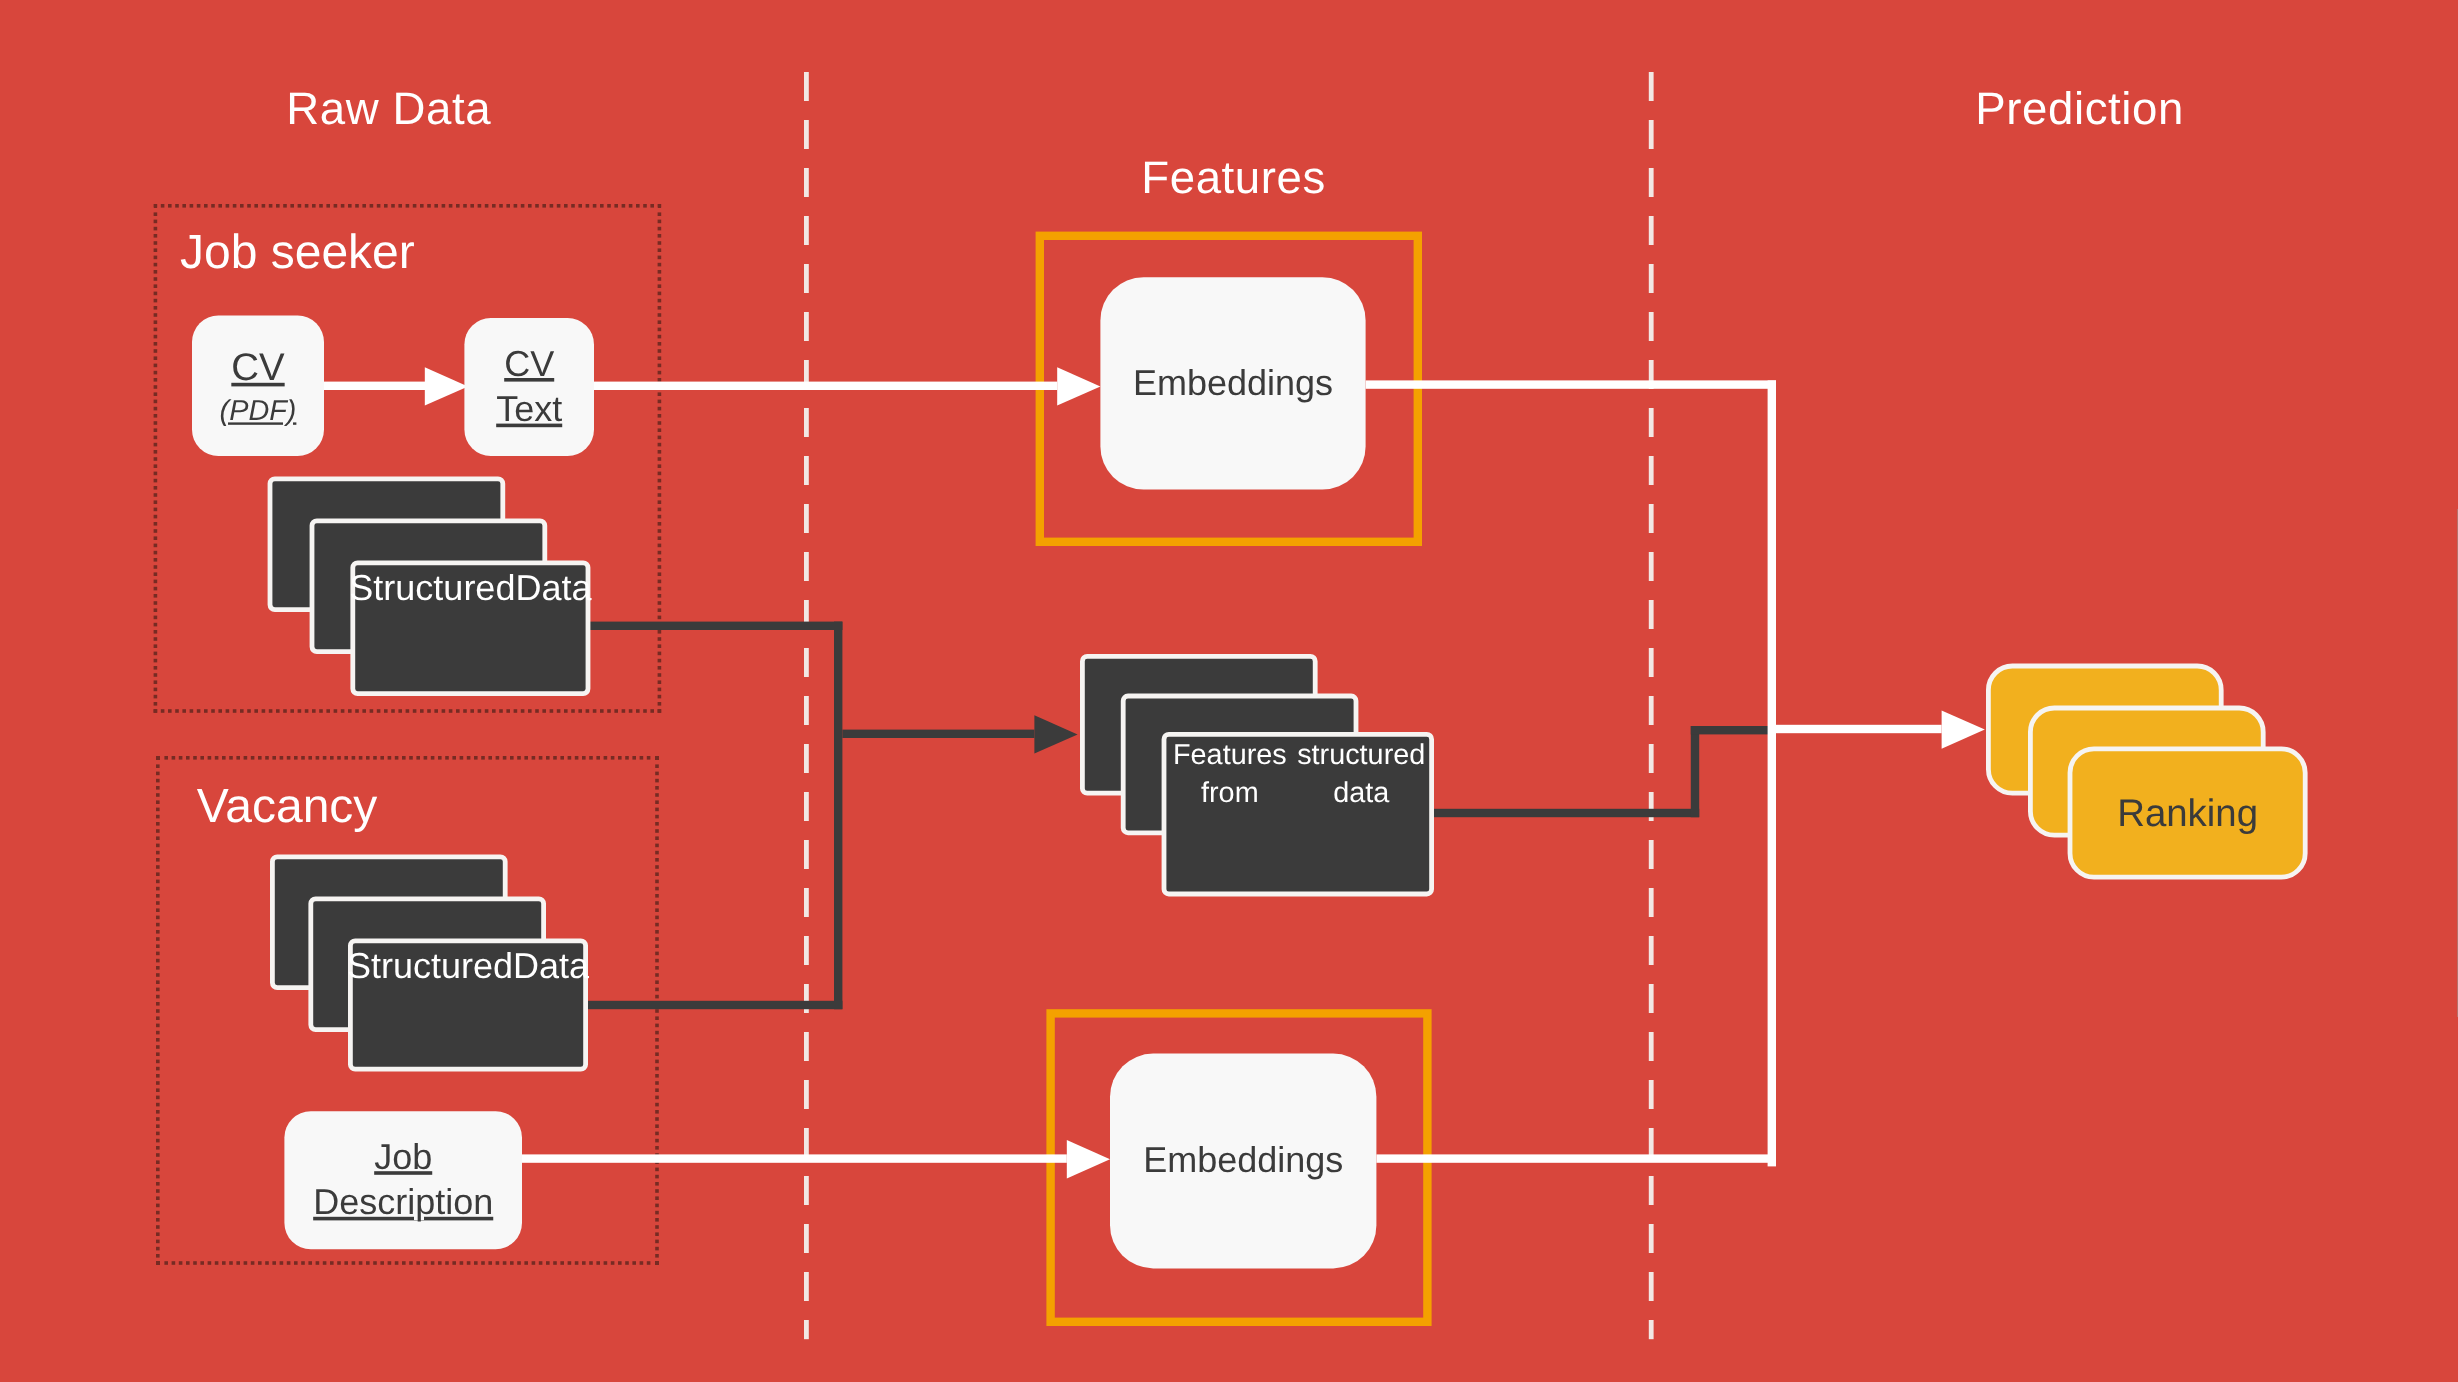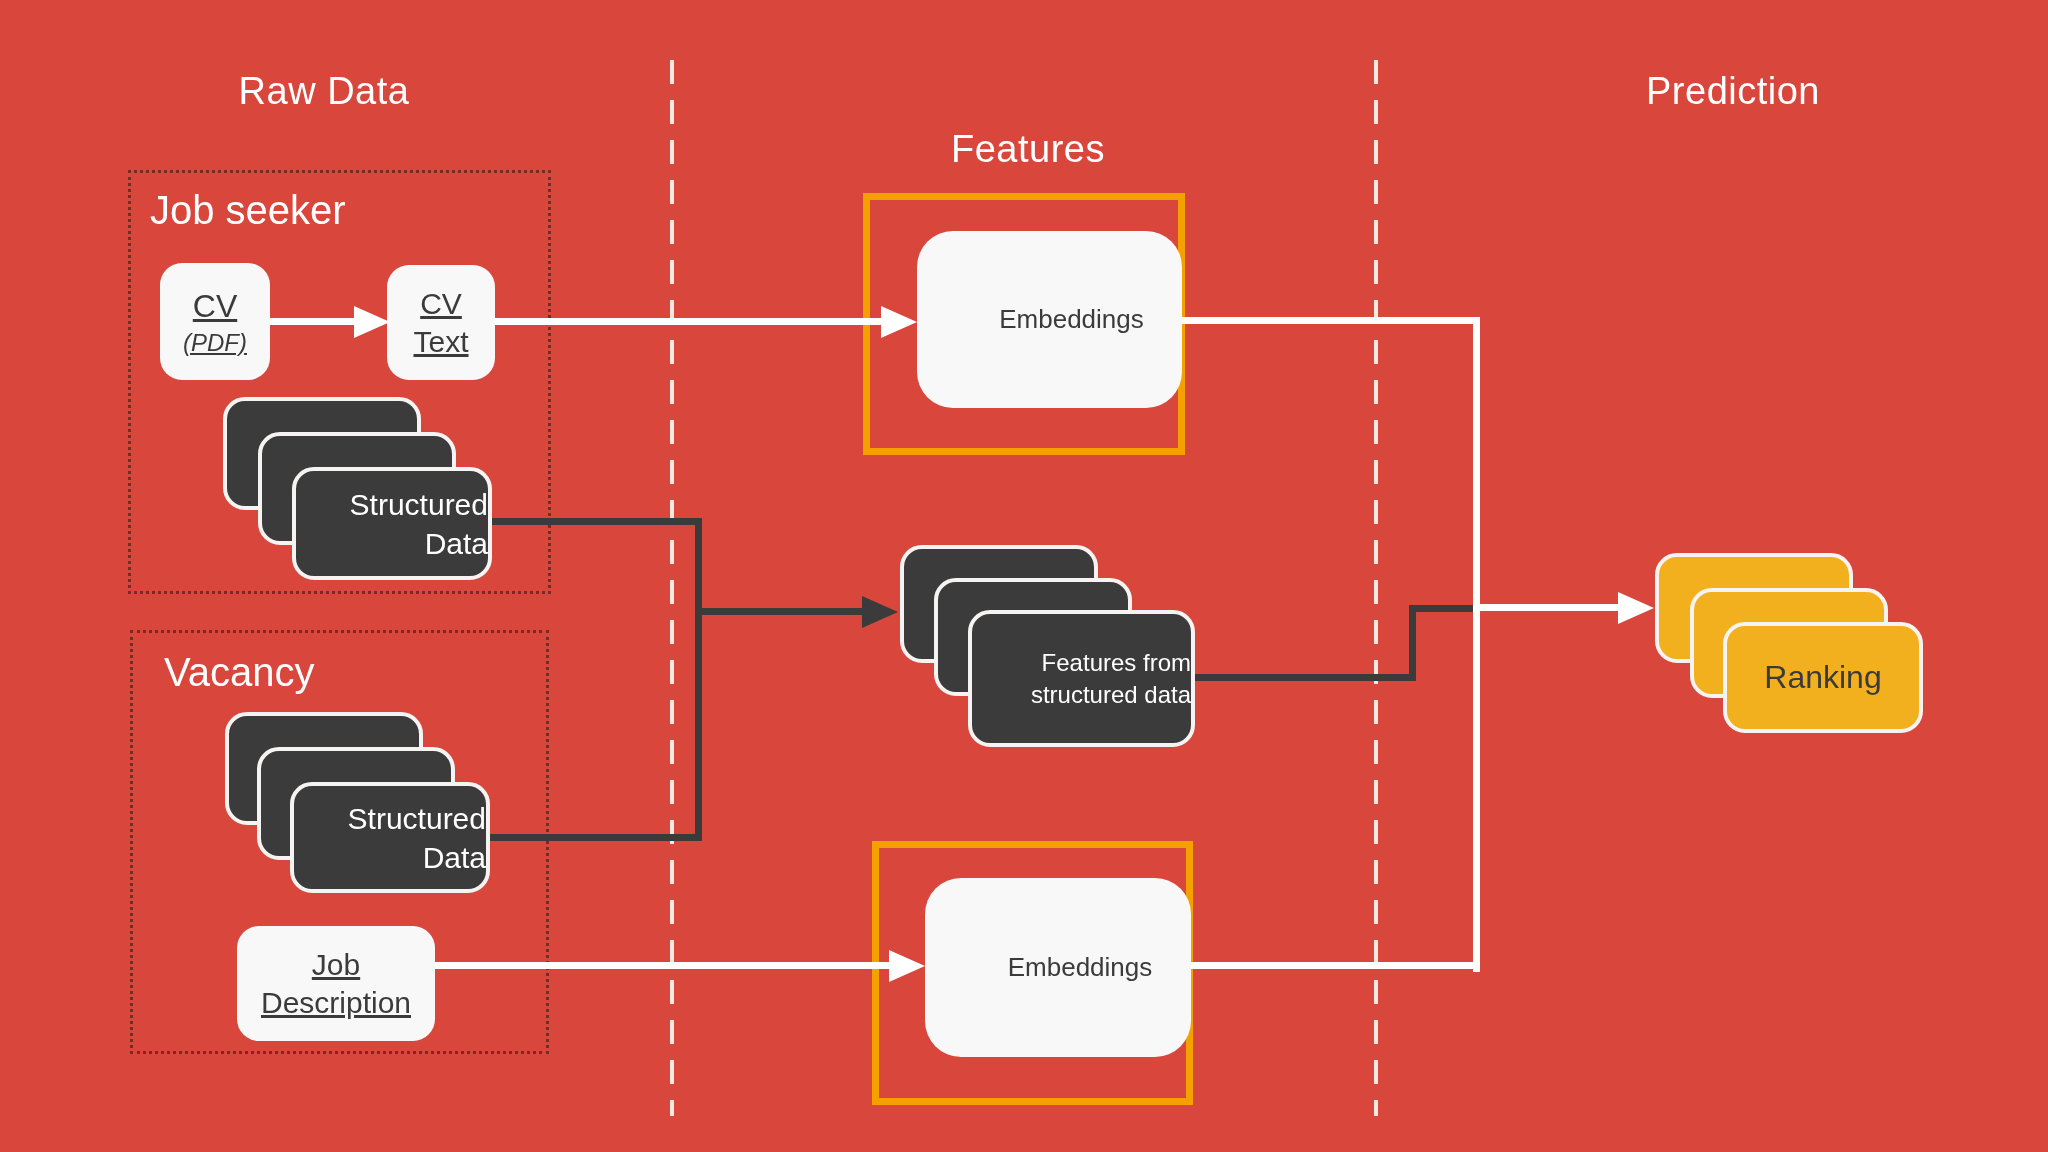--- a/index.html
+++ b/index.html
@@ -34,35 +34,35 @@
   .group-label{
     position:absolute;color:#FFFFFF;font-size:40px;z-index:2;white-space:nowrap;
   }
   
   .card-light{
     position:absolute;background:var(--card-light);border-radius:22px;z-index:5;
     display:flex;flex-direction:column;align-items:center;justify-content:center;
     color:#3B3B3B;font-size:30px;line-height:1.25;text-align:center;text-decoration:underline;
   }
   .card-dark{
-    position:absolute;background:var(--card-dark);border:4px solid #F6F4F2;border-radius:22px;z-index:5;
-    display:flex;flex-direction:column;align-items:flex-end;justify-content:center;
+    position:absolute;background:var(--card-dark);border:4px solid #F6F4F2;border-radius:6px;z-index:5;
+    display:flex;align-items:flex-start;justify-content:center;
     color:#FFFFFF;font-size:30px;line-height:1.3;text-align:center;box-sizing:border-box;
   }
   .card-yellow{
     position:absolute;background:var(--accent-yellow);border:4px solid #F6F4F2;border-radius:22px;z-index:5;
     display:flex;align-items:center;justify-content:center;
     color:#3B3B3B;font-size:32px;box-sizing:border-box;
   }
   .emb-outline{
     position:absolute;border:7px solid var(--accent-orange);z-index:2;box-sizing:border-box;
   }
   .emb-card{
     position:absolute;background:var(--card-light);border-radius:36px;z-index:5;
-    display:flex;align-items:center;justify-content:center;color:#3B3B3B;font-size:26px;padding-left:44px;
+    display:flex;align-items:center;justify-content:center;color:#3B3B3B;font-size:30px;
   }
   
   .hl{position:absolute;height:7px;}
   .vl{position:absolute;width:7px;}
   .lw{background:#FFFFFF;z-index:4;}
   .ld{background:#3B3B3B;z-index:3;}
   .ah{position:absolute;width:0;height:0;border-top:16px solid transparent;border-bottom:16px solid transparent;}
   .ahw{border-left:36px solid #FFFFFF;z-index:4;}
   .ahd{border-left:36px solid #3B3B3B;z-index:3;}
   .cv-sub{font-size:24px;font-style:italic;margin-top:2px;}

